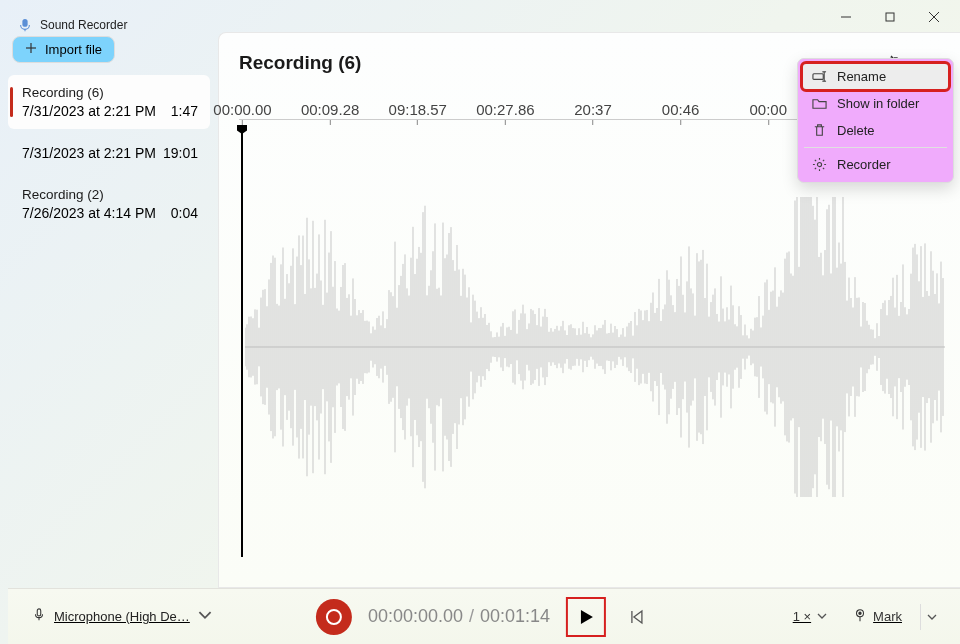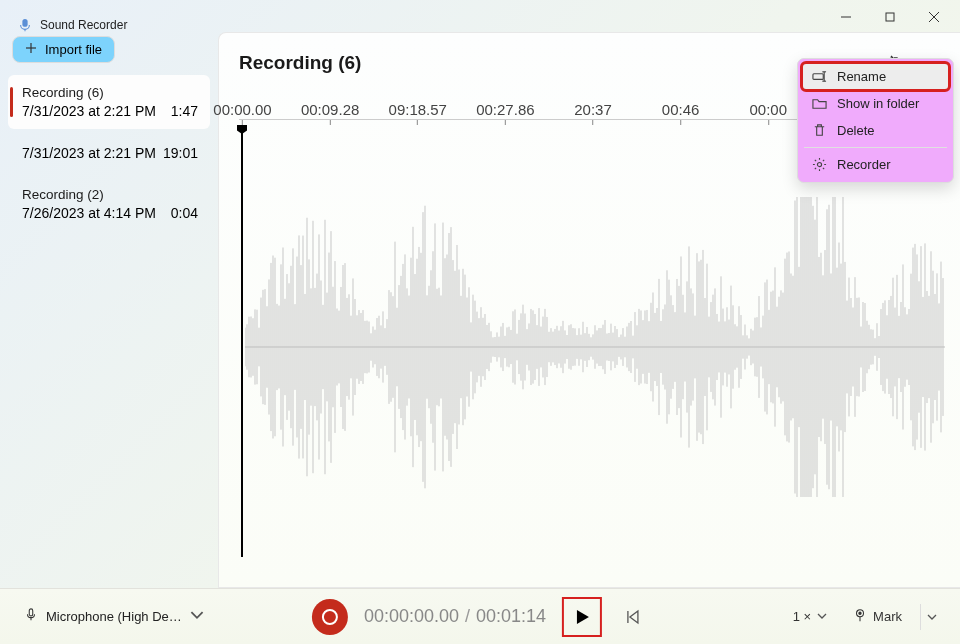--- a/index.html
+++ b/index.html
@@ -179,27 +179,28 @@
     cursor: pointer;
   }
   .menu-item.hovered { background: #ededed; }
   .menu-item.highlight { outline: 3px solid #d6201f; outline-offset: -1px; }
   .menu-item svg { width: 15px; height: 15px; color: #444; flex-shrink: 0; }
   .menu-sep { height: 1px; background: #e0e0e0; margin: 3px 2px; }
 
   
   .bottom {
     position: absolute;
-    left: 0; right: 0; bottom: 0;
+    left: 8px; right: 0; bottom: 0;
     height: 56px;
     display: flex;
     align-items: center;
     padding: 0 18px;
     background: linear-gradient(180deg, #f7f9f1 0%, #f4f7ec 100%);
     border-top: 1px solid #e2e2dc;
+    text-decoration: underline;
   }
   .mic-sel {
     display: flex;
     align-items: center;
     gap: 8px;
     font-size: 13px;
     color: #222;
     cursor: pointer;
     padding: 4px 6px;
     border-radius: 4px;

